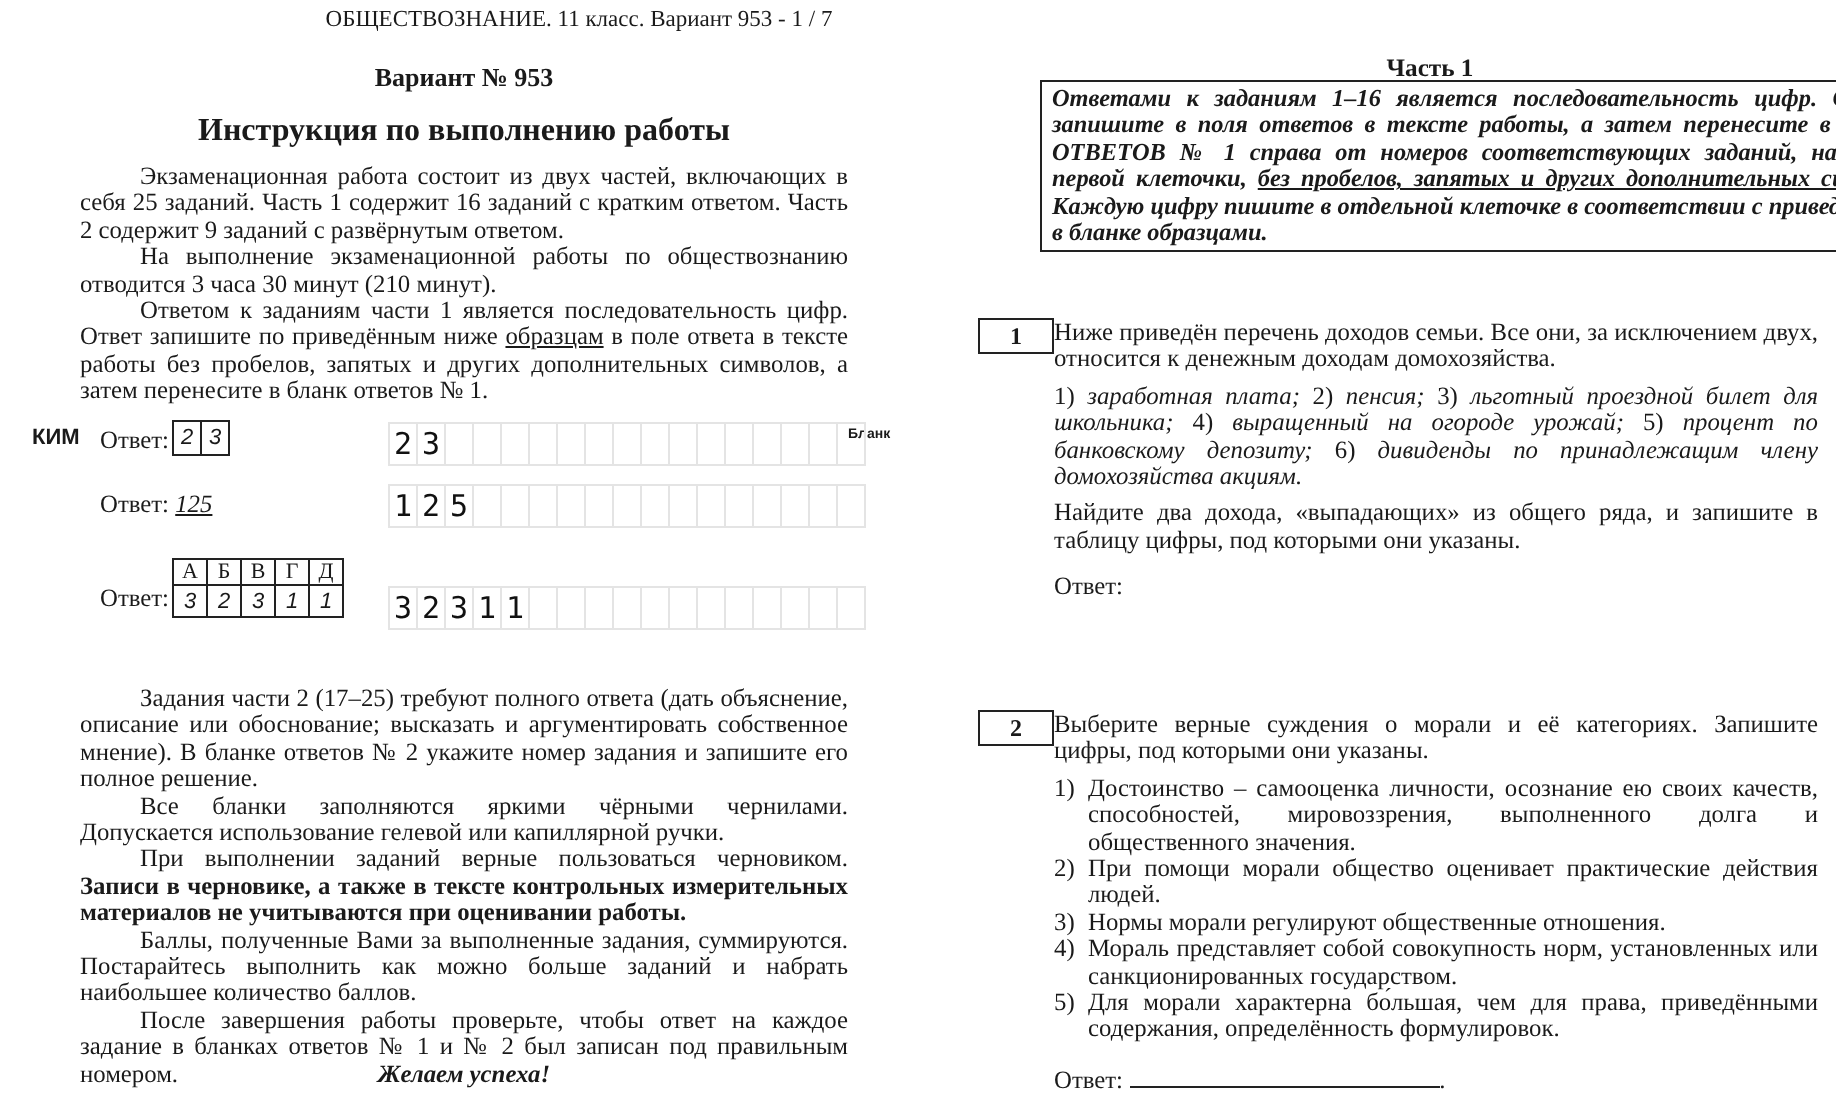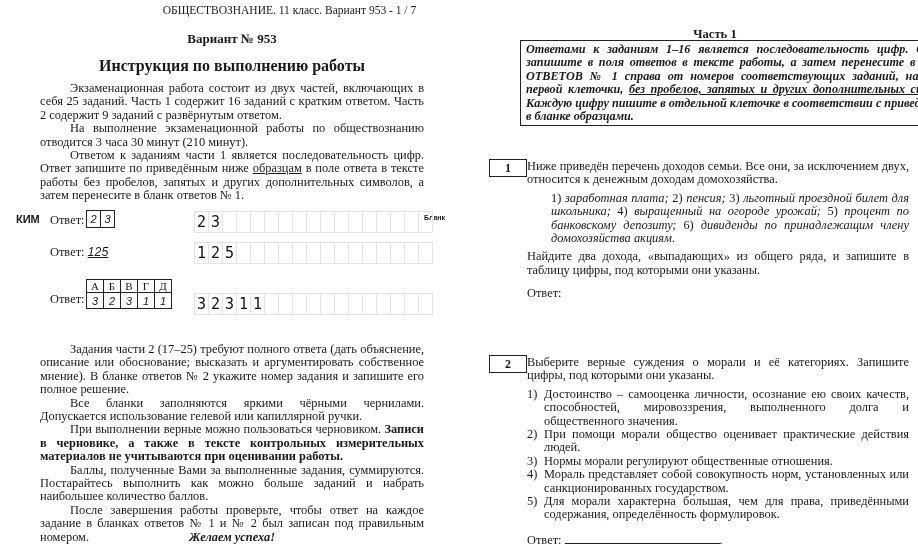--- a/index.html
+++ b/index.html
@@ -70,21 +70,21 @@
     <span></span>
     <span></span>
     <span></span>
     <span></span>
     <span></span>
     <span></span>
     <span></span>
     <span></span>
   </div>
 
-<div class="abs otvet" style="left:50px;top:245px;"><span>Ответ:</span> <span class="u" style="font-family:Liberation Sans, sans-serif;font-style:italic;text-align:center;">125</span></div>
+<div class="abs otvet" style="left:50px;top:245px;"><span>Ответ:</span> <span class="u" style="font-family:Liberation Serif, serif;font-style:italic;text-align:center;">125</span></div>
 <div class="abs blank-row" style="left:194px;top:242px;" id="blank2">
     <span>1</span>
     <span>2</span>
     <span>5</span>
     <span></span>
     <span></span>
     <span></span>
     <span></span>
     <span></span>
     <span></span>
@@ -133,35 +133,35 @@
     <span></span>
     <span></span>
     <span></span>
     <span></span>
     <span></span>
   </div>
 
 <div class="abs left" style="top:343px;">
   <p class="indent">Задания части 2 (17–25) требуют полного ответа (дать объяснение, описание или обоснование; высказать и аргументировать собственное мнение). В бланке ответов № 2 укажите номер задания и запишите его полное решение.</p>
   <p class="indent">Все бланки заполняются яркими чёрными чернилами. Допускается использование гелевой или капиллярной ручки.</p>
-  <p class="indent"><span>При выполнении верные можно пользоваться черновиком. </span><span class="bold">Записи в черновике, а также в тексте контрольных измерительных материалов не учитываются при оценивании работы.</span></p>
+  <p class="indent"><span>При выполнении заданий верные пользоваться черновиком. </span><span class="bold">Записи в черновике, а также в тексте контрольных измерительных материалов не учитываются при оценивании работы.</span></p>
   <p class="indent">Баллы, полученные Вами за выполненные задания, суммируются. Постарайтесь выполнить как можно больше заданий и набрать наибольшее количество баллов.</p>
   <p class="indent">После завершения работы проверьте, чтобы ответ на каждое задание в бланках ответов № 1 и № 2 был записан под правильным номером.</p>
 </div>
 <div class="abs left center bold it" style="top:530px;">Желаем успеха!</div>
 
 <div class="abs center bold" style="left:520px;width:390px;top:27px;font-size:12.6px;">Часть 1</div>
 <div class="abs note-box">
   <p><span>Ответами к заданиям 1–16 является последовательность цифр. Ответы запишите в поля ответов в тексте работы, а затем перенесите в БЛАНК ОТВЕТОВ № 1 справа от номеров соответствующих заданий, начиная с первой клеточки, </span><span class="u">без пробелов, запятых и других дополнительных символов</span><span>. Каждую цифру пишите в отдельной клеточке в соответствии с приведёнными в бланке образцами.</span></p>
 </div>
 
 <div class="abs task-num" style="left:489px;top:159px;">1</div>
 <div class="abs right" style="top:160px;">
   <p>Ниже приведён перечень доходов семьи. Все они, за исключением двух, относится к денежным доходам домохозяйства.</p>
-  <p style="margin-top:5px;margin-left:24px;">
+  <p style="margin-top:5px;">
     <span>1)</span>&nbsp;<span class="it">заработная плата;</span>
     <span>2)</span>&nbsp;<span class="it">пенсия;</span>
     <span>3)</span>&nbsp;<span class="it">льготный проездной билет для школьника;</span>
     <span>4)</span>&nbsp;<span class="it">выращенный на огороде урожай;</span>
     <span>5)</span>&nbsp;<span class="it">процент по банковскому депозиту;</span>
     <span>6)</span>&nbsp;<span class="it">дивиденды по принадлежащим члену домохозяйства акциям.</span>
   </p>
   <p style="margin-top:5px;">Найдите два дохода, «выпадающих» из общего ряда, и запишите в таблицу цифры, под которыми они указаны.</p>
   <p style="margin-top:10px;">Ответ:</p>
 </div>

